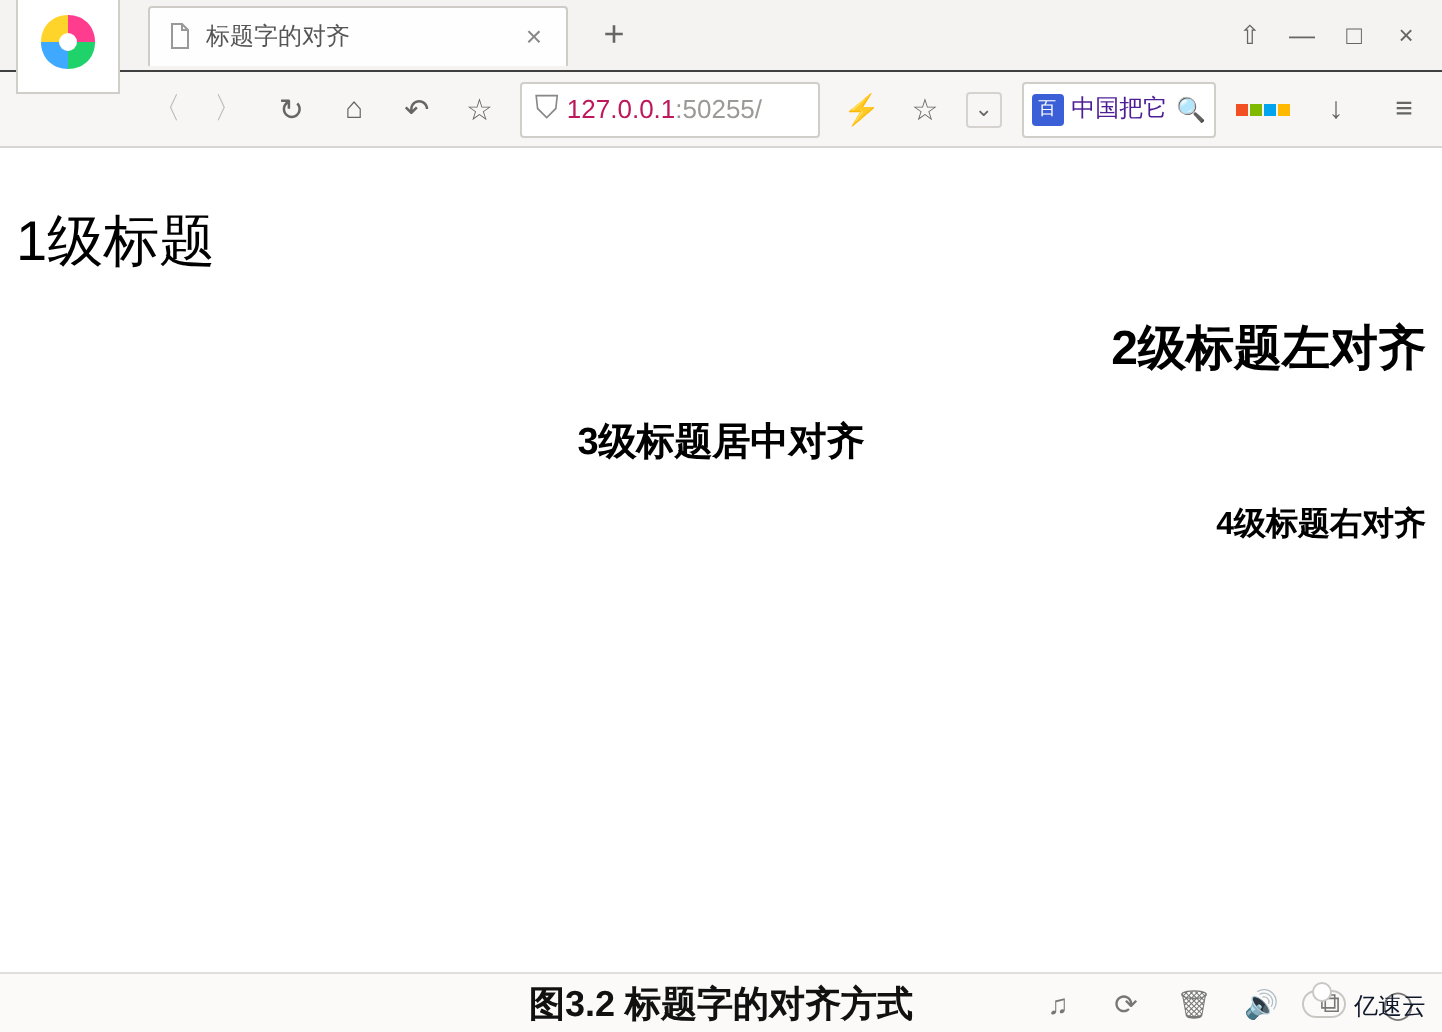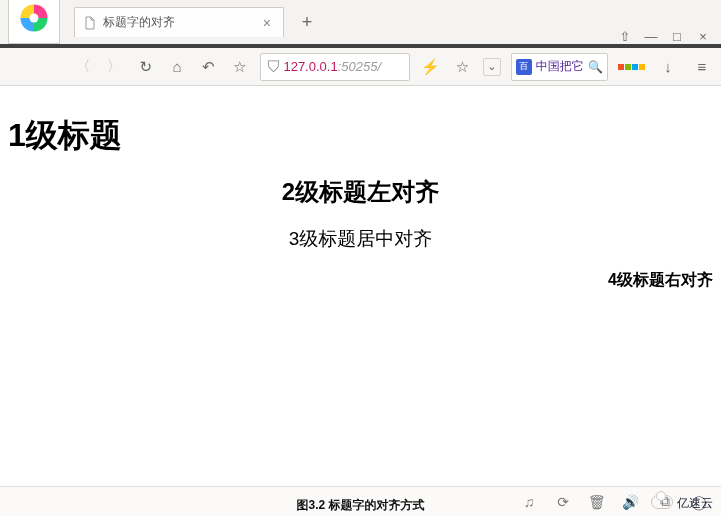--- a/index.html
+++ b/index.html
@@ -1,60 +1,60 @@
 <!DOCTYPE html>
 <html><head>
   <meta charset="utf-8">
   <style>
     * { box-sizing: border-box; margin: 0; padding: 0; }
     html, body { width: 721px; height: 516px; font-family: "Microsoft YaHei", Arial, sans-serif; overflow: hidden; background: #fff; }
     
     .browser-window { width: 721px; height: 516px; display: flex; flex-direction: column; background: #fff; position: relative; }
     
     
-    .title-bar { height: 48px; background: #f4f3f2; display: flex; align-items: flex-end; border-bottom: 4px solid #404040; }
+    .title-bar { height: 36px; background: #f4f3f2; display: flex; align-items: center; border-bottom: 1px solid #404040; }
     .app-icon { width: 52px; height: 52px; margin: 6px 6px 0 8px; display: flex; align-items: center; justify-content: center; background:#fff; border:1px solid #d0cec9; position:relative; z-index:2;}
     .app-icon svg { width: 36px; height: 36px; }
     .tabs { display: flex; align-items: center; height: 100%; flex: 1; }
     .tab { height: 30px; min-width: 210px; background: #fefefe; border: 1px solid #cfccc7; border-bottom: none; display: flex; align-items: center; padding: 0 8px; font-size: 12px; color: #555; position: relative; margin-left:8px; border-radius:2px 2px 0 0;}
     .tab .page-glyph { width: 14px; height: 14px; margin-right: 6px; display: inline-flex; }
     .tab .close { margin-left: auto; color: #888; font-size: 14px; padding: 0 4px; cursor: pointer; }
     .newtab { width: 26px; height: 26px; margin-left: 10px; display: flex; align-items: center; justify-content: center; color: #666; font-size: 18px; cursor: pointer; }
     .win-controls { margin-left: auto; display: flex; gap: 10px; padding-right: 10px; color: #666; }
     .win-controls span { width: 16px; text-align: center; cursor: pointer; font-size: 13px;}
     
     
     .toolbar { height: 38px; background: #f7f6f5; border-bottom: 1px solid #d8d6d4; display: flex; align-items: center; padding: 0 8px; gap: 10px; }
     .tbtn { width: 22px; height: 22px; display: flex; align-items: center; justify-content: center; color: #666; font-size: 15px; }
     .tbtn.dis { color: #bbb; }
     .addr-wrap { flex: 0 0 auto; display: flex; align-items: center; border: 1px solid #d0cec9; background: #fff; height: 28px; padding: 0 6px; border-radius: 2px; width: 150px; }
     .addr-host { font-size: 13px; color: #be185d; }
-    .addr-port { font-size: 13px; color: #9c9a96; font-style: italic; }
+    .addr-port { font-size: 13px; color: #9c9a96; }
     .shield { color:#888; margin-right:4px; }
     .search-box { display: flex; align-items: center; border: 1px solid #d0cec9; background: #fff; height: 28px; padding: 0 4px; border-radius: 2px; width: 100px; gap:4px;}
     .search-box .se-logo { width:16px; height:16px; background:#3b5fd6;color:#fff;font-size:9px;display:flex;align-items:center;justify-content:center;border-radius:2px;}
     .search-box .se-text { font-size: 12px; color: #4c1d95; flex:1; white-space:nowrap; overflow:hidden;}
     .search-box .se-mag { color:#999; font-size:12px;}
     .tool-right { margin-left: auto; display: flex; align-items: center; gap: 12px; }
     .color-squares { display:flex; gap:1px;}
     .color-squares i { width:6px;height:6px;display:block;}
     
     
     .viewport { flex: 1; background: #fff; padding: 10px 8px; overflow: hidden; }
-    .viewport h1 { font-size: 32px; font-weight: bold; margin: 18px 0 18px; }
-    .viewport h2 { font-size: 24px; font-weight: bold; margin: 18px 0 10px; text-align: center; }
-    .viewport h3 { font-size: 19px; font-weight: normal; margin: 18px 0 10px; text-align: center; }
+    .viewport h1 { font-size: 28px; font-weight: normal; margin: 18px 0 18px; }
+    .viewport h2 { font-size: 24px; font-weight: bold; margin: 18px 0 10px; text-align: right; }
+    .viewport h3 { font-size: 19px; font-weight: bold; margin: 18px 0 10px; text-align: center; }
     .viewport h4 { font-size: 16px; font-weight: bold; margin: 18px 0 20px; text-align: right; }
     
     
     .status-bar { height: 30px; border-top: 1px solid #e0dedb; background:#fbfaf9; display: flex; align-items: center; justify-content: flex-end; padding: 0 14px; gap: 18px; color: #777; font-size: 14px; }
     .status-bar span { display:inline-flex; width:16px; justify-content:center; cursor:pointer;}
     
     
-    .caption { position:absolute; bottom:2px; left:0; width:100%; text-align:center; font-size:12px; font-weight:bold; color:#111; pointer-events:none;}
+    .caption { position:absolute; bottom:2px; left:0; width:100%; text-align:center; font-size:18px; font-weight:bold; color:#111; pointer-events:none;}
     
     
     .watermark { position: absolute; right: 8px; bottom: 4px; font-size: 12px; color: #0f172a; display:flex; align-items:flex-start; gap:4px;}
     .watermark .cloud { width:22px;height:14px;border:1.5px solid #c9c7c4;border-radius:10px;position:relative;}
     .watermark .cloud::before{content:"";position:absolute;width:8px;height:8px;border:1.5px solid #c9c7c4;border-radius:50%;top:-5px;left:4px;background:#fff;}
   </style>
 </head>
 <body>
 
 <div class="browser-window">

